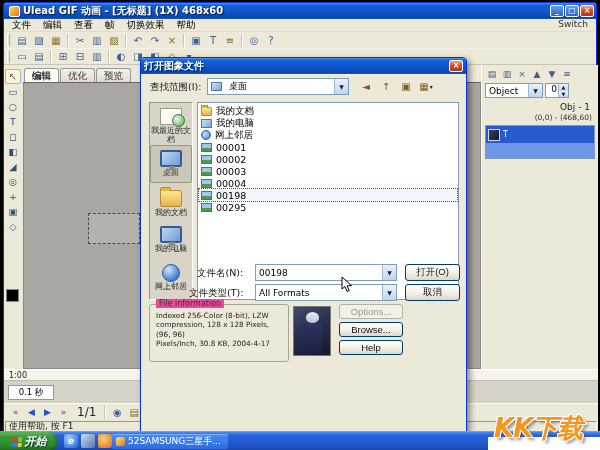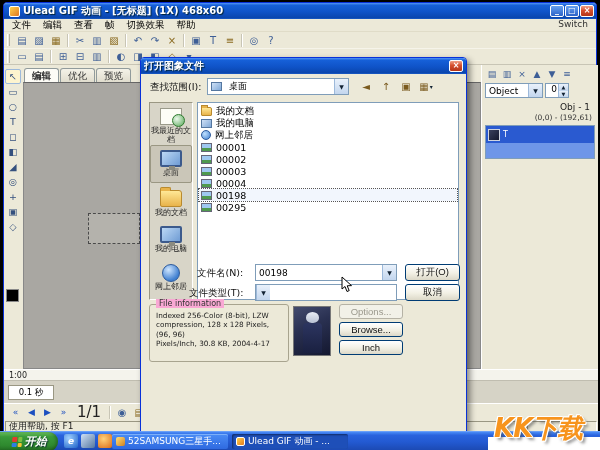--- a/index.html
+++ b/index.html
@@ -62,21 +62,21 @@
   .rp-selglyph{color:#fff;font-size:8px}
 
   
   .timeline{position:absolute;left:0;top:366px;width:594px;height:34px;background:#d6d3c6;border-top:1px solid #fff}
   .tl-ruler{position:absolute;left:0;top:0;right:0;height:11px;background:#f4f3ec;border-bottom:1px solid #c0bdb0;font-size:8px;color:#222;display:flex;align-items:center;padding-left:5px}
   .tl-cell{position:absolute;left:4px;top:15px;width:46px;height:15px;background:#fff;border:1px solid #9a9783;font-size:8.5px;display:flex;align-items:center;justify-content:center}
 
   
   .bottombar{position:absolute;left:0;top:400px;width:594px;height:17px;background:#ece9d8;border-top:1px solid #fff;display:flex;align-items:center;gap:1px;padding-left:4px}
   .pbi{width:15px;height:14px;display:flex;align-items:center;justify-content:center;color:#1c4fc0;font-size:9px}
-  .counter{font-size:15px;padding:0 5px;color:#222}
+  .counter{font-size:12px;padding:0 5px;color:#222}
   .statusbar{position:absolute;left:0;top:417px;width:594px;height:12px;background:#ece9d8;display:flex;align-items:center;font-size:9px;color:#222}
   .sb-pane{height:11px;border:1px solid;border-color:#9a9783 #fff #fff #9a9783;display:flex;align-items:center;padding:0 3px}
   .sb-main{flex:1;margin:0 1px}
   .sb-small{width:70px;margin-right:1px}
 
   
   .dialog{position:absolute;left:140px;top:57px;width:327px;height:400px;background:#ece9d8;border:1px solid #0831d9;border-radius:4px 4px 0 0;box-shadow:3px 3px 6px rgba(0,0,0,.45);z-index:10}
   .dlg-title{position:absolute;left:0;top:0;right:0;height:16px;border-radius:3px 3px 0 0;
     background:linear-gradient(180deg,#5295f5 0%,#1660d8 14%,#0f53c8 55%,#0a46ae 92%,#1b5cc8 100%);
     display:flex;align-items:center;padding:0 3px;color:#fff;font-weight:bold;font-size:10px}
@@ -101,21 +101,21 @@
   .frow.focused{outline:1px dotted #555;background:#f2f6fd}
   .fi{width:11px;height:9px;flex:none;margin-right:4px;position:relative}
   .fi-folder{background:linear-gradient(#ffe896,#e8b34a);border:1px solid #b98a2e;border-radius:1px 2px 1px 1px}
   .fi-folder::before{content:"";position:absolute;top:-3px;left:-1px;width:5px;height:2px;background:#e8b34a;border:1px solid #b98a2e;border-bottom:none}
   .fi-computer{background:linear-gradient(135deg,#cfe0f5,#7fa8d8);border:1px solid #5577a0}
   .fi-network{width:10px;height:10px;border-radius:50%;background:radial-gradient(circle at 35% 35%,#bfe0ff,#3f7fd0);border:1px solid #2c5a9c}
   .fi-image{background:linear-gradient(180deg,#9fc8f0 55%,#4f9a4f 55%);border:1px solid #667}
   .xpbtn{border:1px solid #003c74;border-radius:3px;background:linear-gradient(#ffffff,#f2f0e4 55%,#dcd8c8);font-size:9.5px;color:#111;display:flex;align-items:center;justify-content:center;font-family:Liberation Sans, sans-serif}
   .xpbtn.disabled{border-color:#b5b2a5;color:#9a988c;background:#f2f1e8}
   .group{position:absolute;left:8px;top:246px;width:140px;height:58px;border:1px solid #a8a48f;border-radius:3px}
-  .legend{position:absolute;left:6px;top:-6px;background:#f9a8d4;padding:0 3px;font-size:8px;color:#333}
+  .legend{position:absolute;left:6px;top:-6px;background:#ec4899;padding:0 3px;font-size:8px;color:#333}
   .info-lines{padding:6px 3px 0 6px;font-size:7.3px;line-height:1.3;color:#222}
   .preview{position:absolute;left:152px;top:248px;width:38px;height:50px;border:1px solid #777;
     background:linear-gradient(155deg,#434b6e 0%,#2a3152 40%,#141830 100%)}
   .preview::before{content:"";position:absolute;left:12px;top:5px;width:13px;height:11px;border-radius:50% 50% 45% 45%;background:linear-gradient(#e8ecf4,#b9c2d4)}
   .preview::after{content:"";position:absolute;left:9px;top:16px;width:19px;height:30px;background:linear-gradient(#2c3560,#1a2040);border-radius:4px 4px 0 0}
 
   
   .cursor{position:absolute;left:341px;top:276px;z-index:50;pointer-events:none}
 
   
@@ -251,21 +251,21 @@
           </span>
           <span class="spin" style="height:15px">
             <span class="sv">0</span>
             <span class="sarr">
               <span>▲</span>
               <span>▼</span>
             </span>
           </span>
         </div>
         <span class="rp-objlabel">Obj - 1</span>
-        <span class="rp-coords">(0,0) - (192,61)</span>
+        <span class="rp-coords">(0,0) - (468,60)</span>
         <div class="rp-list">
           <div class="rp-sel1">
             <span class="rp-thumb"></span>
             <span class="rp-selglyph">T</span>
           </div>
           <div class="rp-sel2"></div>
         </div>
       </div>
     </div>
 
@@ -389,38 +389,39 @@
 
     <span class="lbl abs" style="left:56px;top:209px">文件名(N):</span>
     <span class="combo abs" style="left:114px;top:206px;width:142px;height:17px">
       <span class="ct">00198</span>
       <span class="carrow">▼</span>
     </span>
     <button class="xpbtn abs" style="left:264px;top:206px;width:55px;height:17px">打开(O)</button>
 
     <span class="lbl abs" style="left:48px;top:229px">文件类型(T):</span>
     <span class="combo abs" style="left:114px;top:226px;width:142px;height:17px">
+      <span class="ct">All Formats</span>
       <span class="carrow">▼</span>
     </span>
     <button class="xpbtn abs" style="left:264px;top:226px;width:55px;height:17px">取消</button>
 
     <div class="group">
       <span class="legend">File information</span>
       <div class="info-lines">
         <div>Indexed 256-Color (8-bit), LZW</div>
         <div>compression, 128 x 128 Pixels, (96, 96)</div>
         <div>Pixels/Inch, 30.8 KB, 2004-4-17</div>
       </div>
     </div>
 
     <div class="preview"></div>
 
     <button class="xpbtn disabled abs" style="left:198px;top:246px;width:64px;height:15px">Options...</button>
     <button class="xpbtn abs" style="left:198px;top:264px;width:64px;height:15px">Browse...</button>
-    <button class="xpbtn abs" style="left:198px;top:282px;width:64px;height:15px">Inch</button>
+    <button class="xpbtn abs" style="left:198px;top:282px;width:64px;height:15px">Help</button>
   </div>
 
   <span class="cursor">
     <svg width="12" height="17" viewBox="0 0 12 17">
       <path d="M1,1 L1,13 L4,10.5 L6,15.5 L8.2,14.6 L6.2,9.8 L10.5,9.6 Z" fill="#fff" stroke="#000" stroke-width="1"></path>
     </svg>
   </span>
 
   <div class="taskbar">
     <div class="start-btn">
@@ -434,22 +435,18 @@
     </div>
     <div class="quick">
       <span class="qli ie">e</span>
       <span class="qli desk"></span>
       <span class="qli mp"></span>
     </div>
     <div class="taskbtn" style="left:112px">
       <span class="tb-ico a"></span>
       <span>52SAMSUNG三星手...</span>
     </div>
-    <div class="taskbtn pressed" style="left:232px">
-      <span class="tb-ico b"></span>
-      <span>Ulead GIF 动画 - ...</span>
-    </div>
   </div>
 
   <div class="wm-strip"></div>
   <div class="watermark">KK下载</div>
 
 </div>
 
 </body></html>

